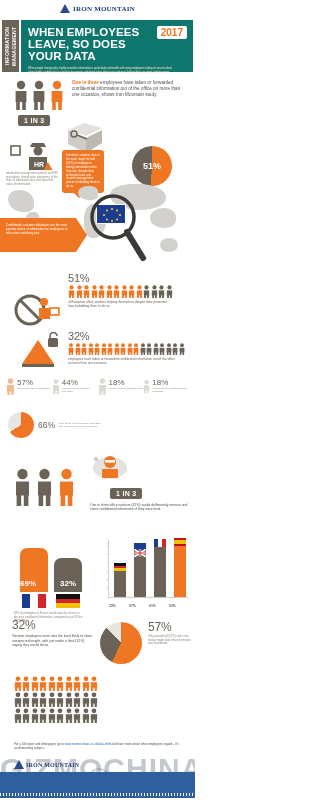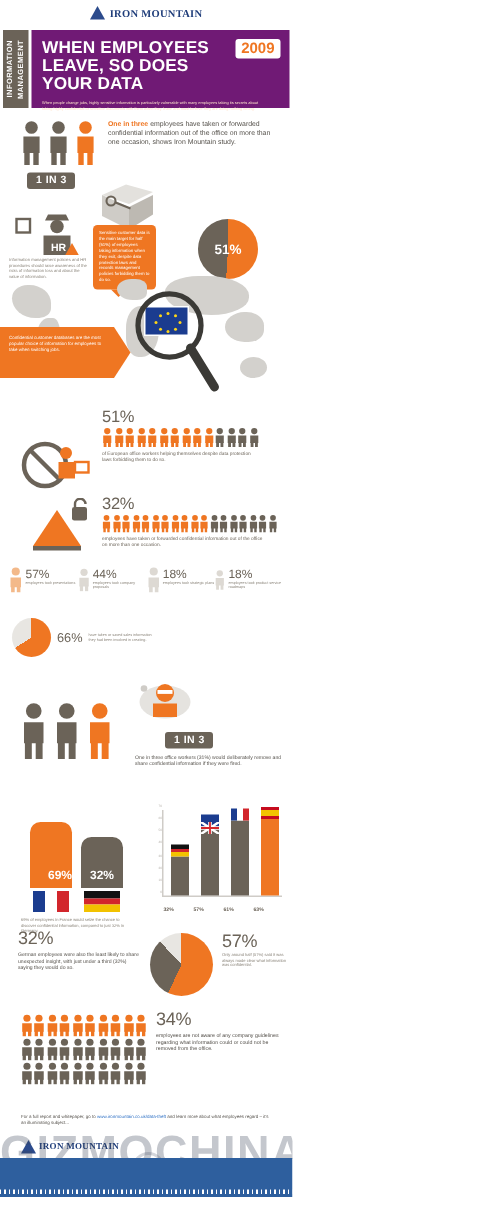--- a/index.html
+++ b/index.html
@@ -25,21 +25,21 @@
   }
   .sidetab span {
     writing-mode: vertical-rl; transform: rotate(180deg);
     font-size:5px; font-weight:bold; letter-spacing:.3px; line-height:7px;
     text-align:center;
   }
 
   
   .header {
     position:absolute; left:21px; top:20px; width:172px; height:52px;
-    background:#701a75; color:#fff; padding:6px 7px 4px 7px;
+    background:#0f766e; color:#fff; padding:6px 7px 4px 7px;
   }
   .header h1 { font-size:11.5px; font-weight:bold; line-height:12px; letter-spacing:.1px; width:122px; }
   .year {
     position:absolute; right:6px; top:6px; background:#fff; color:#ef7622;
     font-size:10px; font-weight:bold; padding:1px 4px; border-radius:2px;
   }
   .hdr-sub { font-size:2.6px; line-height:3.6px; color:#ffe3cd; margin-top:5px; width:150px; }
 
   
   .lede { position:absolute; font-size:4.6px; line-height:6.2px; color:#55514b; }
@@ -137,21 +137,21 @@
     <span class="im-mark"></span>
     <span class="im-word">IRON MOUNTAIN</span>
   </div>
 
   <div class="sidetab">
     <span>INFORMATION MANAGEMENT</span>
   </div>
 
   <div class="header">
     <h1>WHEN EMPLOYEES LEAVE, SO DOES YOUR DATA</h1>
-    <div class="year">2009</div>
+    <div class="year">2017</div>
     <div class="hdr-sub">When people change jobs, highly sensitive information is particularly vulnerable with many employees taking its secrets about taking highly confidential or sensitive documents with them when they leave and must believe they are doing nothing wrong.</div>
   </div>
 
   <div class="lede" style="left:72px; top:80px; width:116px;">
     <b>One in three</b>
     <span>employees have taken or forwarded confidential information out of the office on more than one occasion, shows Iron Mountain study.</span>
   </div>
 
   <div class="trio">
     <svg width="14" height="30" viewBox="0 0 14 30">
@@ -537,21 +537,21 @@
     <circle cx="24" cy="10" r="6" fill="#ef7622"></circle>
     <rect x="19" y="8" width="10" height="2.6" fill="#fff"></rect>
     <path d="M16 17h16v9H16z" fill="#ef7622"></path>
     <circle cx="10" cy="7" r="2.2" fill="#cfccc7"></circle>
   </svg>
 
   <div class="badge-1in3" style="left:110px; top:488px;">1 IN 3</div>
   <div class="body-s" style="position:absolute;left:90px;top:503px;width:98px;font-size:3.4px;line-height:4.4px;color:#55514b;">One in three office workers (31%) would deliberately remove and share confidential information if they were fired.</div>
 
   <div class="flagbar" style="left:20px; top:548px; width:28px; height:44px; background:#ef7622;">
-    <div style="position:absolute;bottom:4px;width:100%;text-align:right;color:#fff;font-size:8px;font-weight:bold;">69%</div>
+    <div style="position:absolute;bottom:4px;width:100%;text-align:left;color:#fff;font-size:8px;font-weight:bold;">69%</div>
   </div>
   <div class="flagbar" style="left:54px; top:558px; width:28px; height:34px; background:#6b6358;">
     <div style="position:absolute;bottom:4px;width:100%;text-align:center;color:#fff;font-size:8px;font-weight:bold;">32%</div>
   </div>
   <div style="position:absolute;left:22px;top:594px;width:24px;height:14px;display:flex;">
     <div style="flex:1;background:#1b3c8f;"></div>
       <div style="flex:1;background:#fff;"></div>
       <div style="flex:1;background:#d2262c;"></div>
   </div>
   <div style="position:absolute;left:56px;top:594px;width:24px;height:14px;">
@@ -802,24 +802,20 @@
           <rect x="4.7" y="11.3" width="2.2" height="3.7" fill="#6b6358"></rect>
         </svg>
       <svg width="8" height="15" viewBox="0 0 8 15">
           <circle cx="4" cy="2.8" r="2.4" fill="#6b6358"></circle>
           <path d="M.8 6.2h6.4v5.6H.8z" fill="#6b6358"></path>
           <rect x="1.1" y="11.3" width="2.2" height="3.7" fill="#6b6358"></rect>
           <rect x="4.7" y="11.3" width="2.2" height="3.7" fill="#6b6358"></rect>
         </svg>
     </div>
   </div>
-  <div style="position:absolute;left:104px;top:672px;width:84px;">
-    <div class="bignum" style="font-size:12px;">34%</div>
-    <div class="body-s" style="margin-top:2px;font-size:3.5px;line-height:4.7px;color:#55514b;">employees are not aware of any company guidelines regarding what information could or could not be removed from the office.</div>
-  </div>
 
   <div class="footer">
     <div class="foot-txt">
       <span>For a full report and whitepaper, go to </span><a href="#">www.ironmountain.co.uk/data-theft</a>
       <span>and learn more about what employees regard – it's an illuminating subject...</span>
     </div>
     <div class="footlogo">
       <span class="im-mark"></span>
       <span class="im-word" style="font-size:6px;">IRON MOUNTAIN</span>
     </div>

